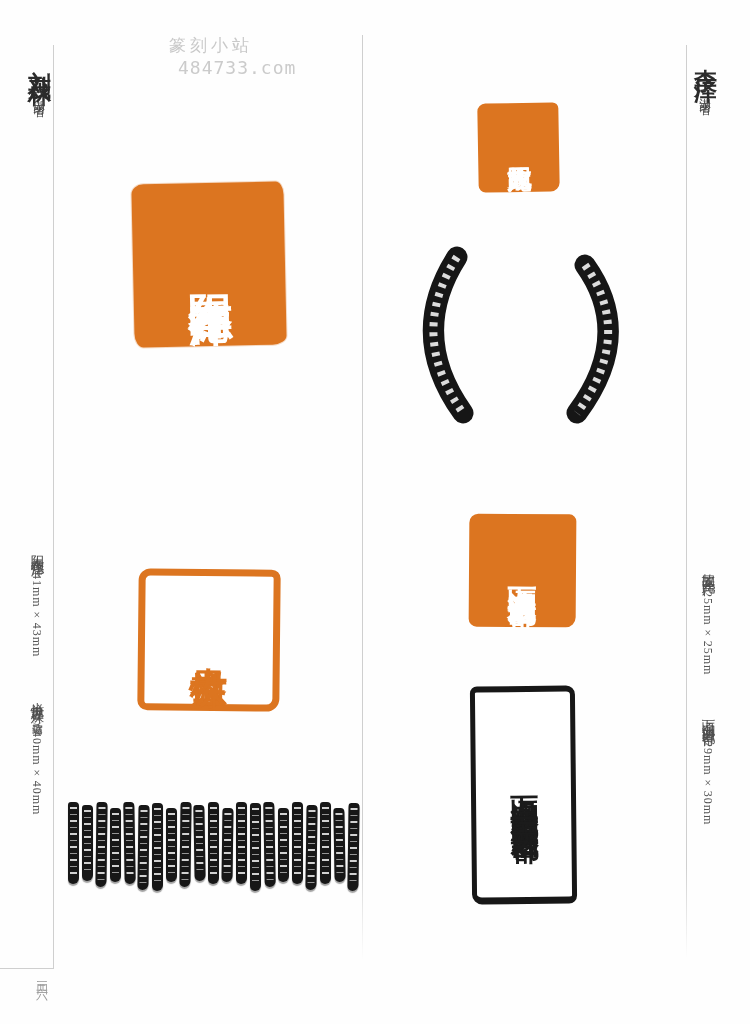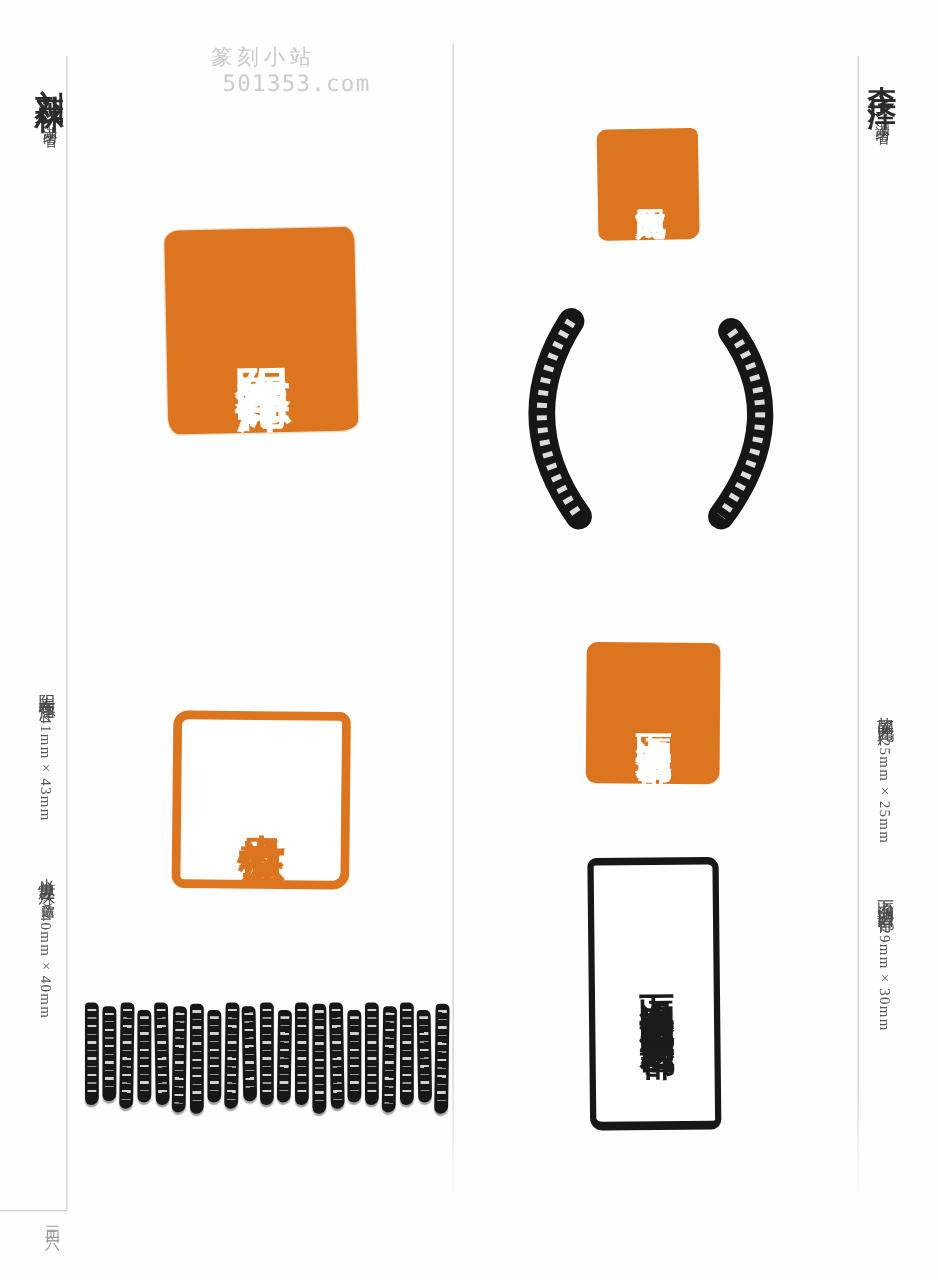--- a/index.html
+++ b/index.html
@@ -88,21 +88,21 @@
 
 <div id="page">
 
   <div class="vrule" id="left-rule"></div>
   <div class="vrule" id="center-rule"></div>
   <div class="vrule" id="right-rule"></div>
   <div id="bottom-tick"></div>
 
   <div id="watermark">
     <div class="wm1">篆刻小站</div>
-    <div class="wm2">501353.com</div>
+    <div class="wm2">484733.com</div>
   </div>
 
   <div class="artist" id="left-artist">
     <span class="name">刘茂林</span>
     <span class="region">（湖南省）</span>
   </div>
   <div class="artist" id="right-artist">
     <span class="name">李广泽</span>
     <span class="region">（湖南省）</span>
   </div>

